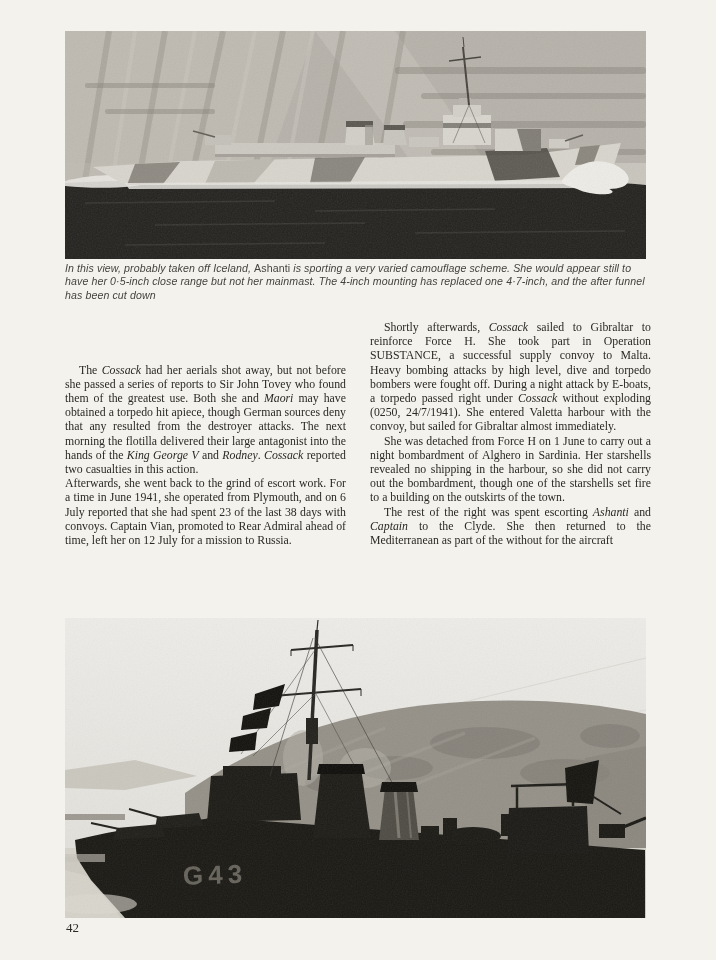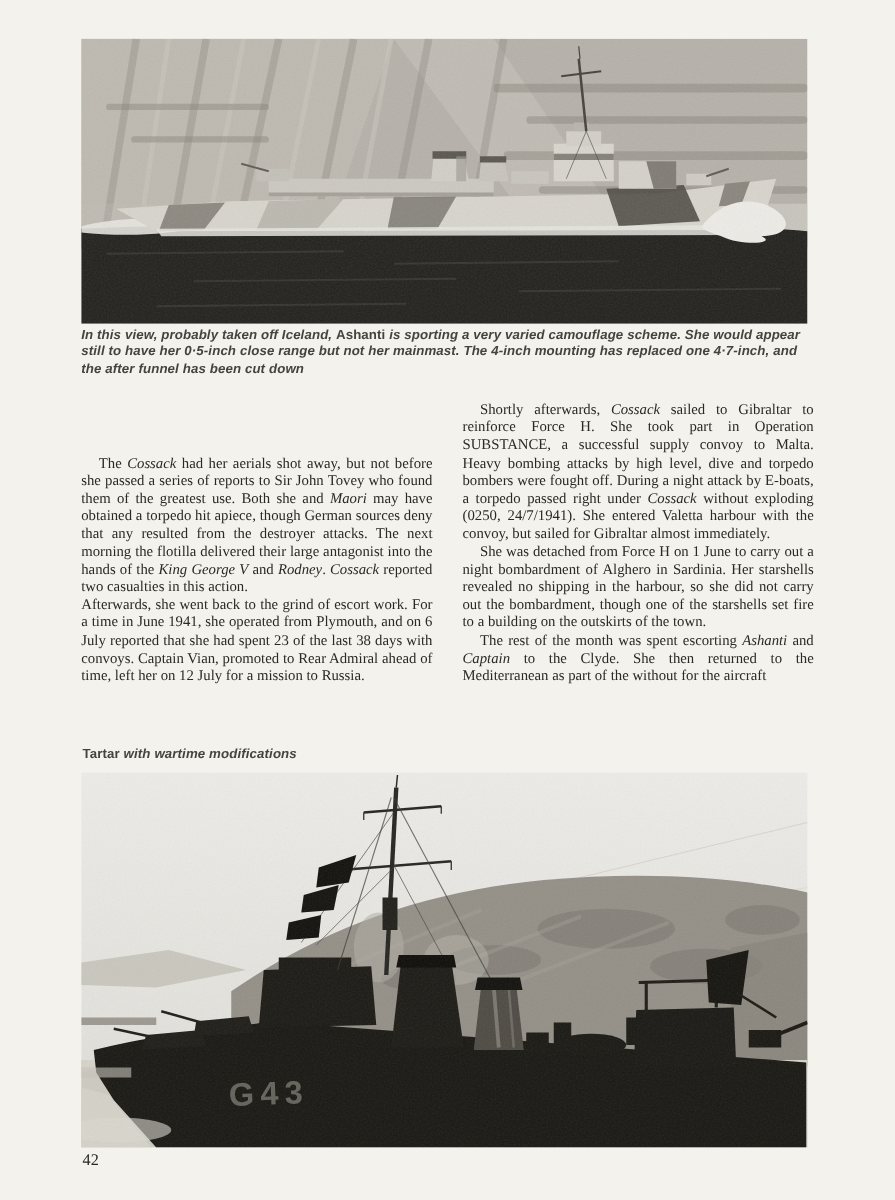--- a/index.html
+++ b/index.html
@@ -14,21 +14,20 @@
   .photo svg { display:block; }
   .photo-top { left:65px; top:31px; width:581px; height:228px; }
   .photo-bottom { left:65px; top:618px; width:581px; height:300px; }
 
   .caption {
     position:absolute;
     font-family:"Liberation Sans", sans-serif;
     font-size:10.6px; line-height:13.4px;
     color: var(--caption-text, #45433e);
     letter-spacing:.1px;
-    font-weight:bold;
   }
   .caption i { font-style:italic; }
   .caption span { font-style:normal; }
   .caption-top { left:65px; top:262px; width:588px; }
   .caption-bottom { left:66px; top:597px; width:420px; }
 
   .columns {
     position:absolute; left:65px; top:320px; width:586px;
     display:flex; gap:24px;align-items:flex-end;
   }
@@ -160,25 +159,24 @@
   <div class="caption caption-top"><i>In this view, probably taken off Iceland, </i><span>Ashanti</span><i> is sporting a very varied camouflage scheme. She would appear still to have her 0·5-inch close range but not her mainmast. The 4-inch mounting has replaced one 4·7-inch, and the after funnel has been cut down</i></div>
 
   <div class="columns">
     <div class="col">
         <p class="body-para indent"><span>The </span><i>Cossack</i><span> had her aerials shot away, but not before she passed a series of reports to Sir John Tovey who found them of the greatest use. Both she and </span><i>Maori</i><span> may have obtained a torpedo hit apiece, though German sources deny that any resulted from the destroyer attacks. The next morning the flotilla delivered their large antagonist into the hands of the </span><i>King George V</i><span> and </span><i>Rodney</i><span>. </span><i>Cossack</i><span> reported two casualties in this action.</span></p>
         <p class="body-para"><span>Afterwards, she went back to the grind of escort work. For a time in June 1941, she operated from Plymouth, and on 6 July reported that she had spent 23 of the last 38 days with convoys. Captain Vian, promoted to Rear Admiral ahead of time, left her on 12 July for a mission to Russia.</span></p>
       </div>
     <div class="col">
         <p class="body-para indent"><span>Shortly afterwards, </span><i>Cossack</i><span> sailed to Gibraltar to reinforce Force H. She took part in Operation SUBSTANCE, a successful supply convoy to Malta. Heavy bombing attacks by high level, dive and torpedo bombers were fought off. During a night attack by E-boats, a torpedo passed right under </span><i>Cossack</i><span> without exploding (0250, 24/7/1941). She entered Valetta harbour with the convoy, but sailed for Gibraltar almost immediately.</span></p>
         <p class="body-para indent"><span>She was detached from Force H on 1 June to carry out a night bombardment of Alghero in Sardinia. Her starshells revealed no shipping in the harbour, so she did not carry out the bombardment, though one of the starshells set fire to a building on the outskirts of the town.</span></p>
-        <p class="body-para indent"><span>The rest of the month was spent escorting </span><i>Ashanti</i><span> and </span><i>Captain</i><span> to the Clyde. She then returned to the Mediterranean as part of the without for the aircraft</span></p>
+        <p class="body-para indent"><span>The rest of the right was spent escorting </span><i>Ashanti</i><span> and </span><i>Captain</i><span> to the Clyde. She then returned to the Mediterranean as part of the without for the aircraft</span></p>
       </div>
   </div>
 
-  <div class="caption caption-bottom"><span>Tartar</span><i> with wartime modifications</i></div>
 
   <figure class="photo photo-bottom">
     <svg width="581" height="300" viewBox="0 0 581 300">
       <defs>
         <filter id="grain2" x="0" y="0" width="100%" height="100%">
           <feTurbulence type="fractalNoise" baseFrequency="0.8" numOctaves="2" result="n2"></feTurbulence>
           <feColorMatrix in="n2" type="saturate" values="0"></feColorMatrix>
         </filter>
         <linearGradient id="skyG" x1="0" y1="0" x2="0" y2="1">
           <stop offset="0" stop-color="#edece8"></stop>

